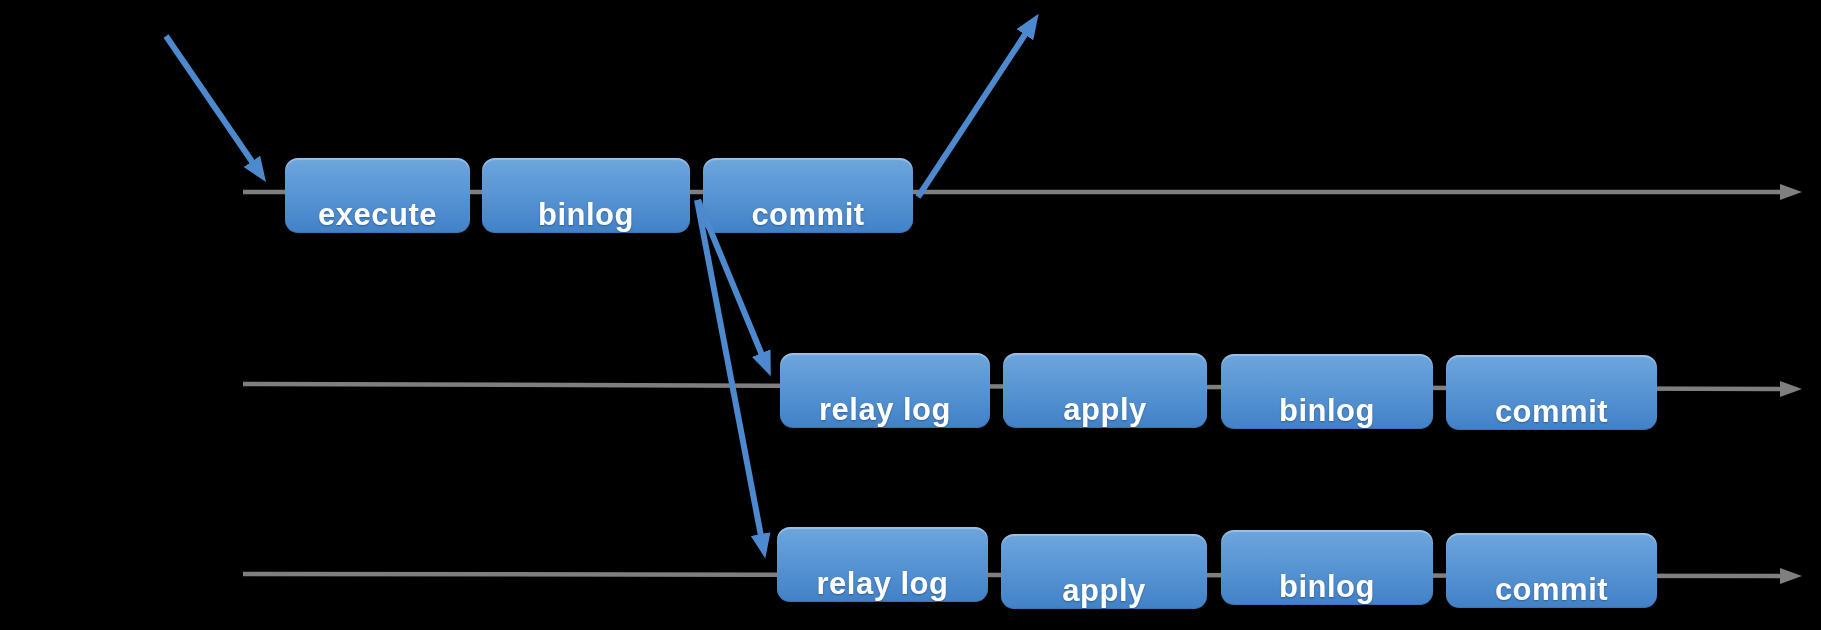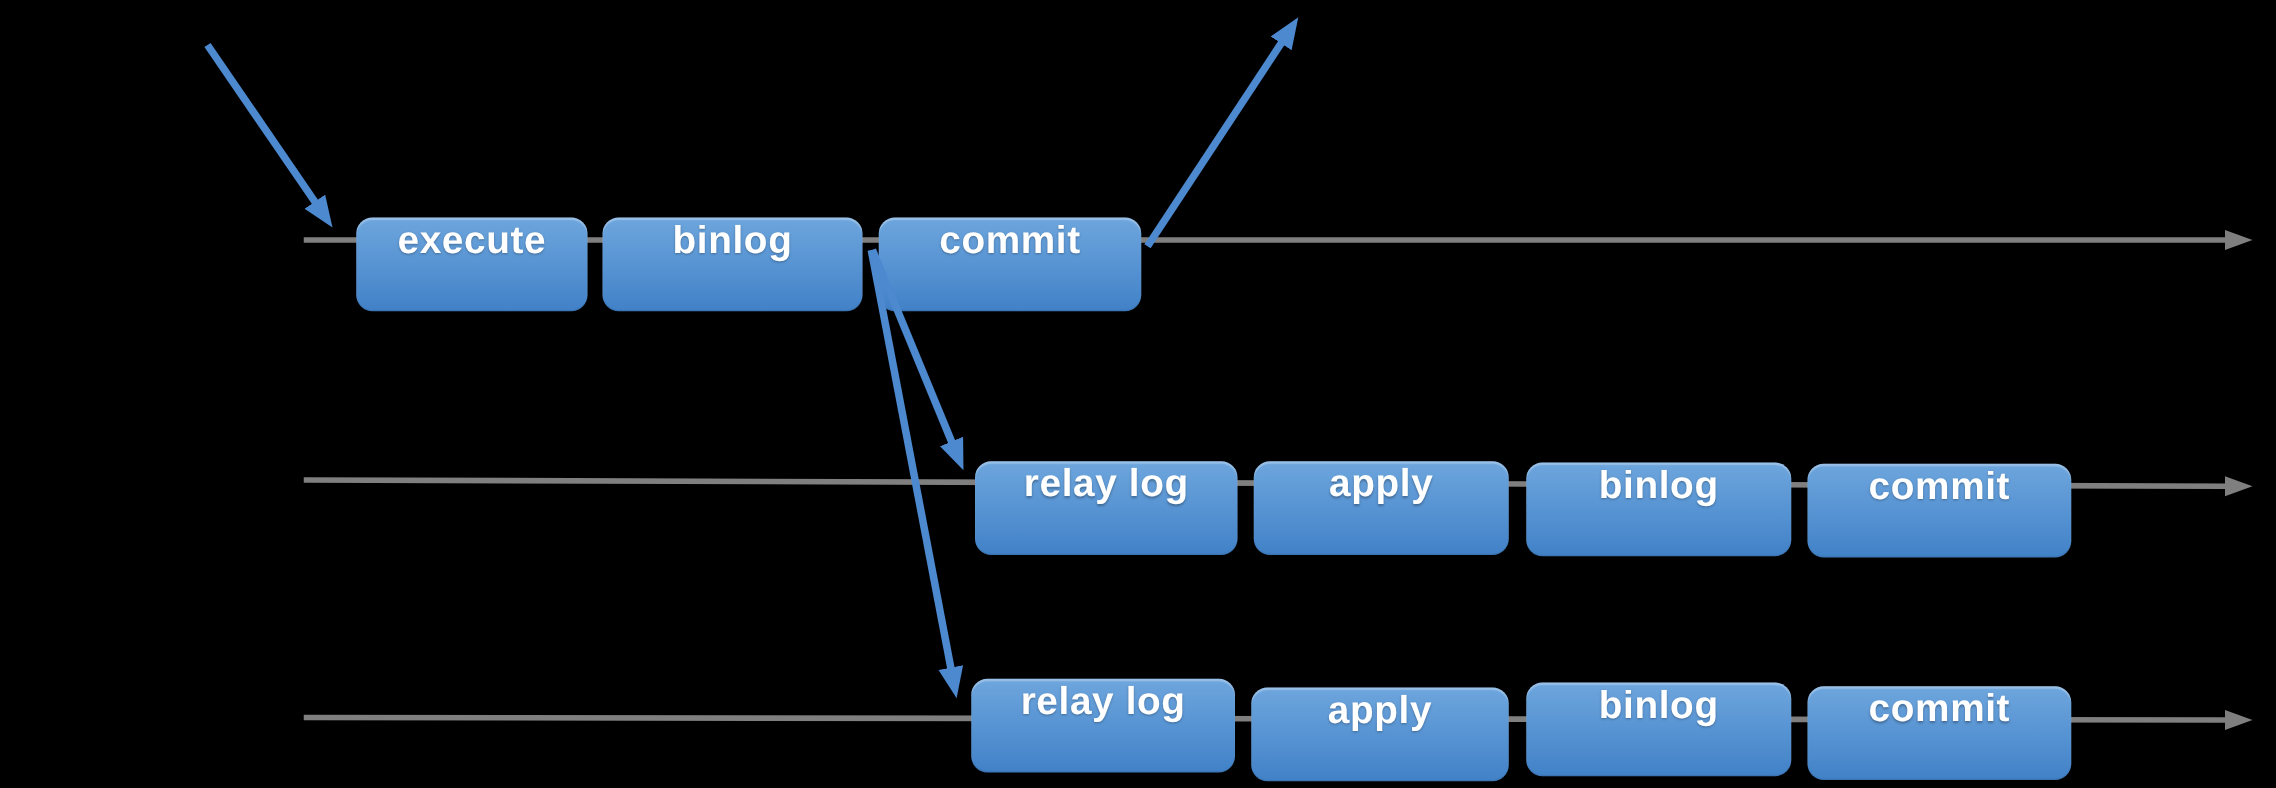--- a/index.html
+++ b/index.html
@@ -19,21 +19,21 @@
   .under{z-index:1;}
   .boxes{z-index:2;}
   .over{z-index:3;}
   .boxes{position:absolute;left:0;top:0;width:100%;height:100%;}
   .box{
     position:absolute;
     height:75px;
     border-radius:13px;
     background:linear-gradient(180deg,var(--box-top) 0%,var(--box-mid) 55%,var(--box-bottom) 100%);
     box-shadow:inset 0 2px 1px rgba(255,255,255,0.30), inset 0 -1px 1px rgba(0,0,0,0.10);
-    display:flex;align-items:flex-start;justify-content:center;margin-top:16px;
+    display:flex;align-items:flex-end;justify-content:center;
   }
   .box span{
     color:var(--label-text);
     font-size:31px;
     font-weight:bold;
     letter-spacing:0.5px;
     text-shadow:0 1px 2px rgba(0,0,0,0.30);
     white-space:nowrap;
   }
   .timeline{stroke:var(--timeline-gray);stroke-width:4.5;}

